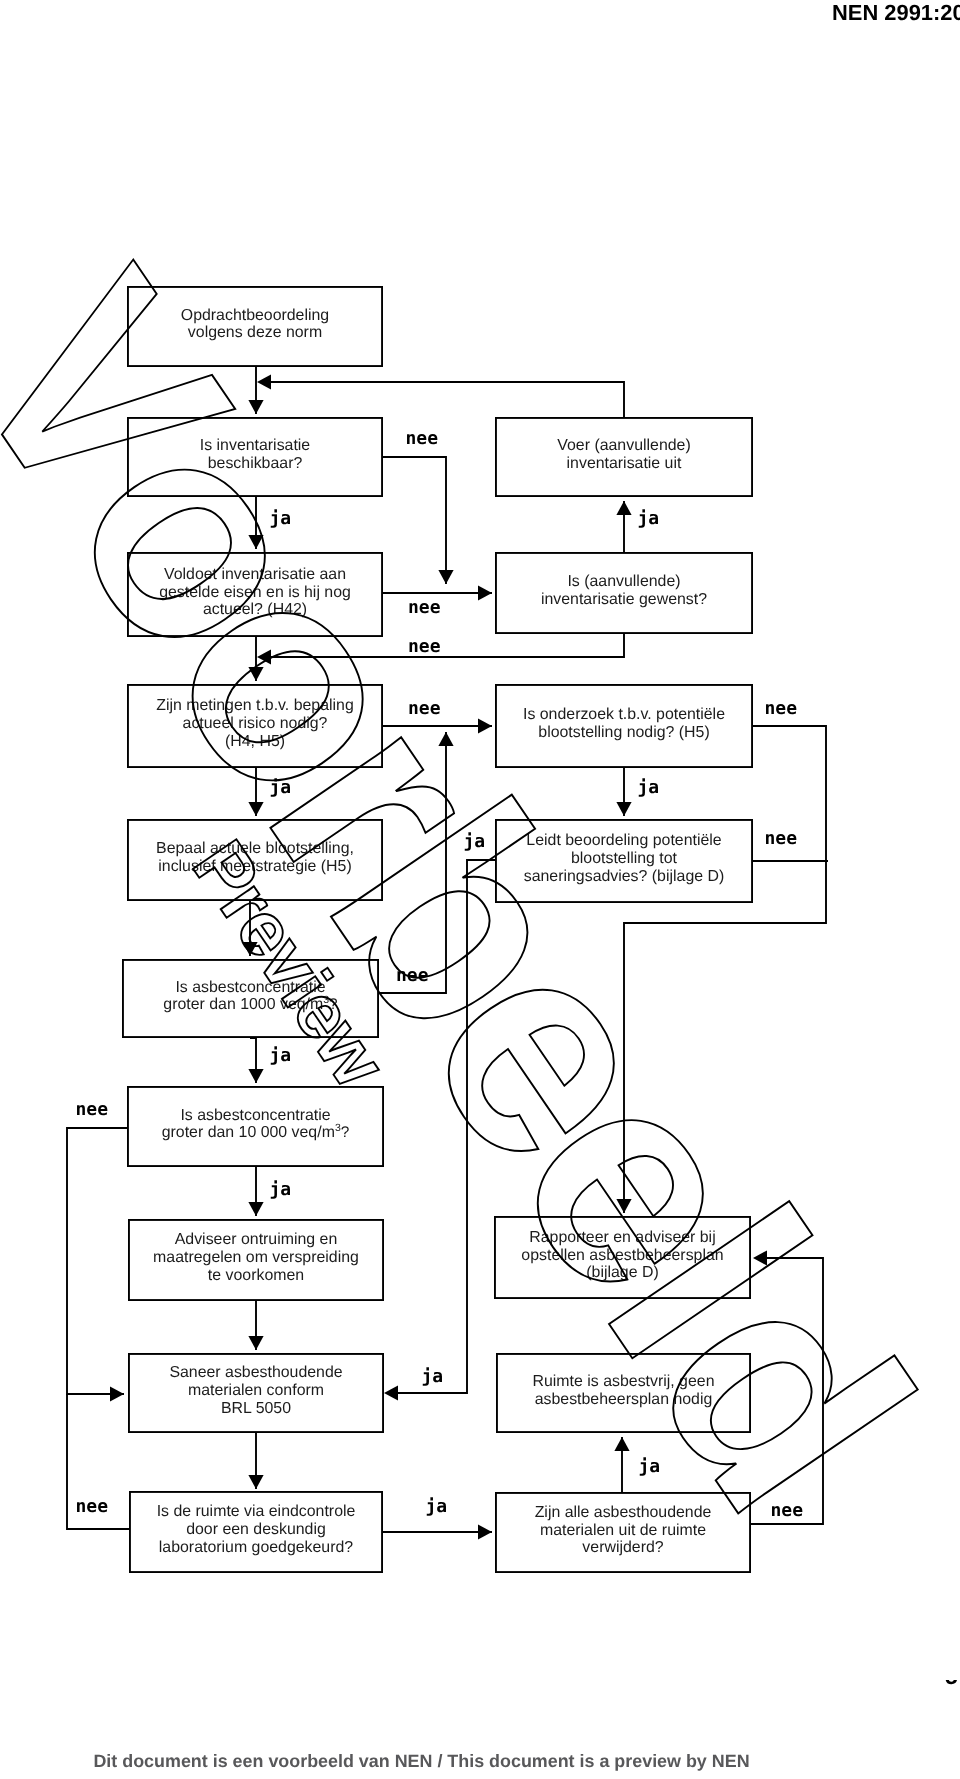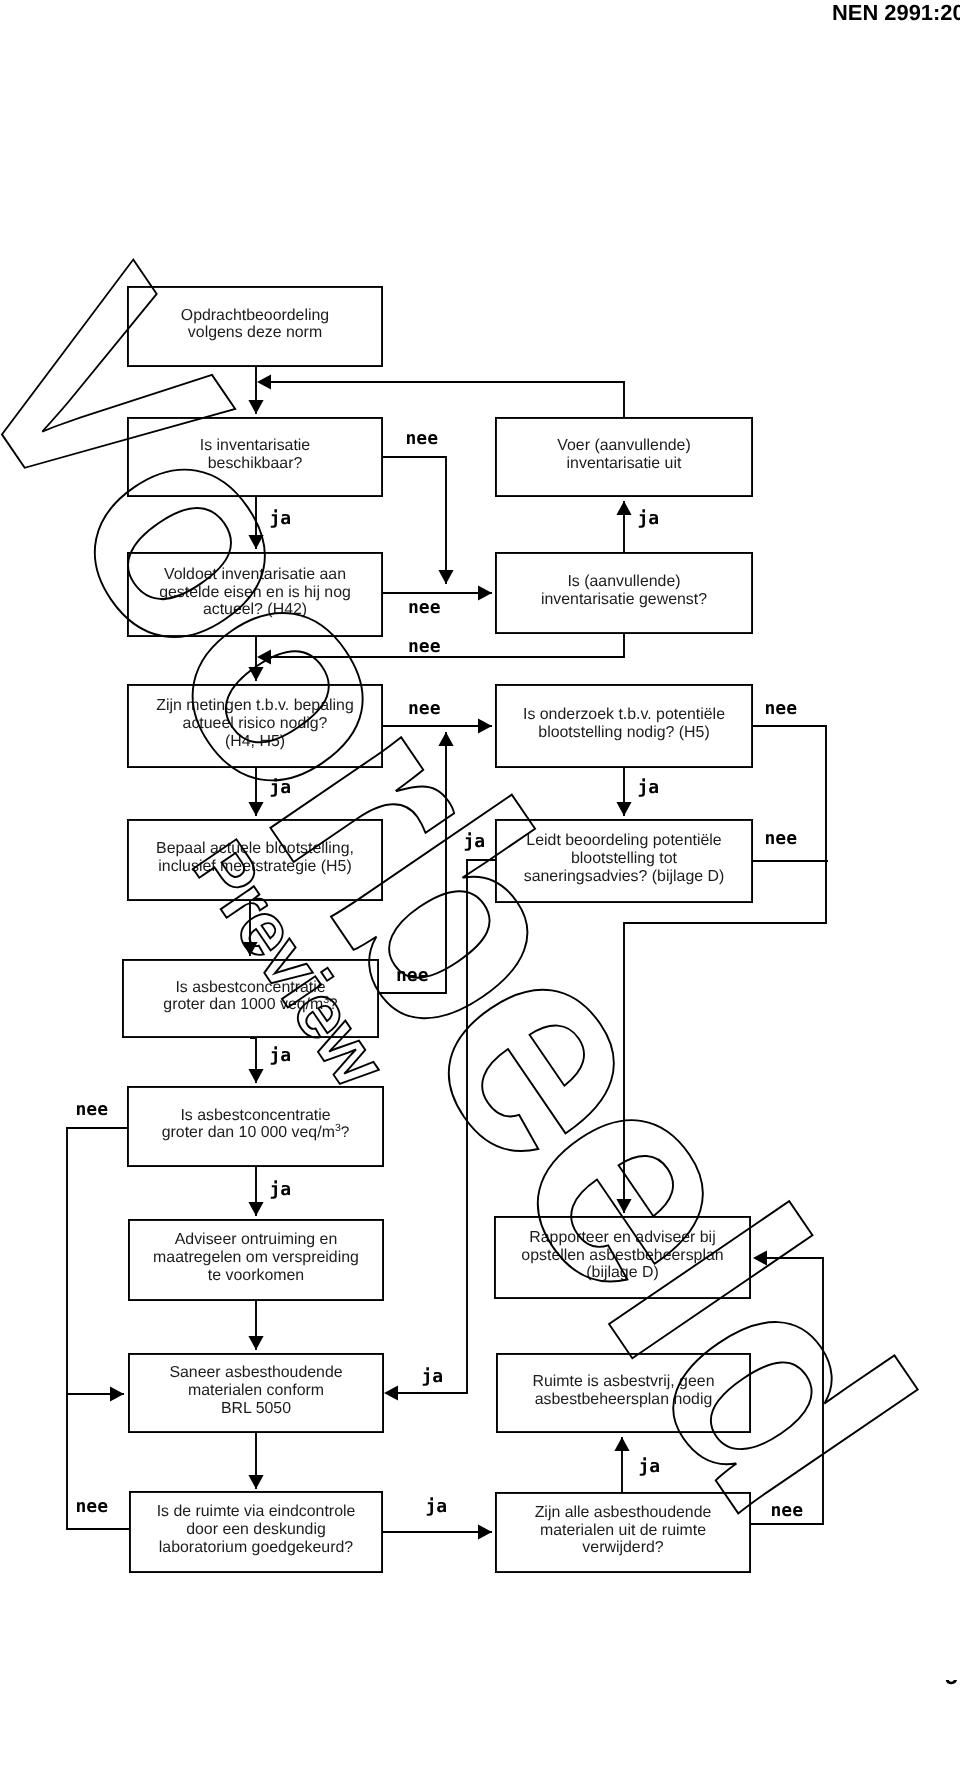--- a/index.html
+++ b/index.html
@@ -243,13 +243,14 @@
         <text class="wmt" font-size="76.1" stroke-width="0.48" transform="translate(169.86,0) scale(1,1)" x="0" y="0">e</text>
         <text class="wmt" font-size="76.1" stroke-width="0.48" transform="translate(209.6,0) scale(1,1)" x="0" y="0">w</text>
       </g>
   </svg>
 
 
   <div id="pgnum">
       <span>5</span>
     </div>
 
+  <div id="footer">Dit document is een voorbeeld van NEN / This document is a preview by NEN</div>
 </div>
 
 </body></html>

